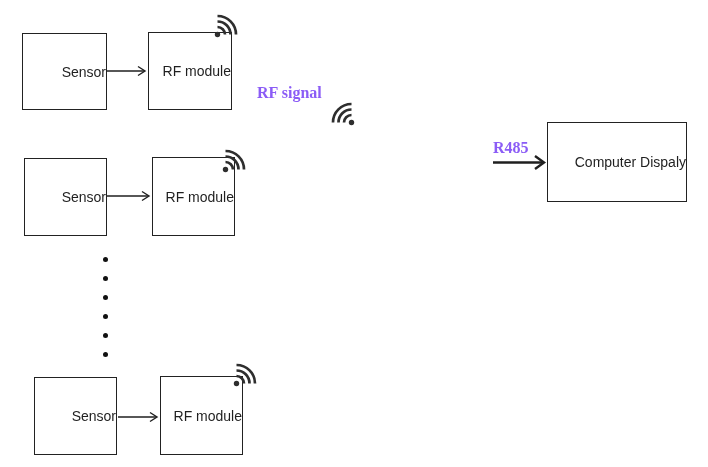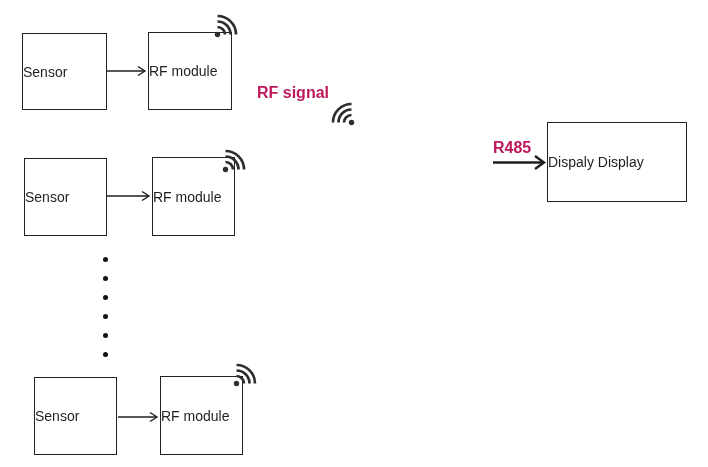--- a/index.html
+++ b/index.html
@@ -2,34 +2,34 @@
 <html><head>
 <meta charset="utf-8">
 <style>
   html,body{margin:0;padding:0;background:#fff;}
   .canvas{
     position:relative;width:708px;height:467px;background:#fff;overflow:hidden;
     font-family:"Liberation Sans", sans-serif;color:#1f1f1f;
   }
   .box{
     position:absolute;border:1.5px solid #222;background:#fff;
-    display:flex;align-items:center;justify-content:flex-start;
+    display:flex;align-items:center;justify-content:flex-end;
     font-size:14px;color:#1f1f1f;box-sizing:border-box;text-align:center;
   }
   .box.toptext{align-items:flex-start;}
   .collector-inner{
     padding:5px 8px 0 8px;font-size:13.5px;line-height:19px;text-align:center;
   }
   .arrow{position:absolute;stroke:#1f1f1f;stroke-width:1.4;fill:none;}
   .arrow.thick{stroke-width:2.4;}
   .wifi{position:absolute;color:#2e2e2e;width:28px;height:28px;}
   .wifi.mirror{transform:scaleX(-1);}
   .serif-label{
-    position:absolute;font-family:Liberation Sans, sans-serif;font-weight:bold;
-    font-size:16px;color:#be185d;white-space:nowrap;
+    position:absolute;font-family:Liberation Serif, serif;font-weight:bold;
+    font-size:16px;color:#8b5cf6;white-space:nowrap;
   }
   .dots{
     position:absolute;left:103px;top:257px;display:flex;flex-direction:column;gap:14px;
   }
   .dot{width:5px;height:5px;border-radius:50%;background:#111;}
 </style>
 </head>
 <body>
 
 <div class="canvas">
@@ -101,16 +101,16 @@
     </svg>
 
 
   <div class="serif-label" style="left:493px;top:139px">R485</div>
   <svg class="arrow thick" style="left:493px;top:153px" width="55" height="19">
     <line x1="0" y1="9.5" x2="50" y2="9.5"></line>
     <polyline points="42,3 51,9.5 42,16"></polyline>
   </svg>
 
   <div class="box" style="left:547px;top:122px;width:140px;height:80px">
-    <span>Dispaly Display</span>
+    <span>Computer Dispaly</span>
   </div>
 
 </div>
 
 </body></html>

